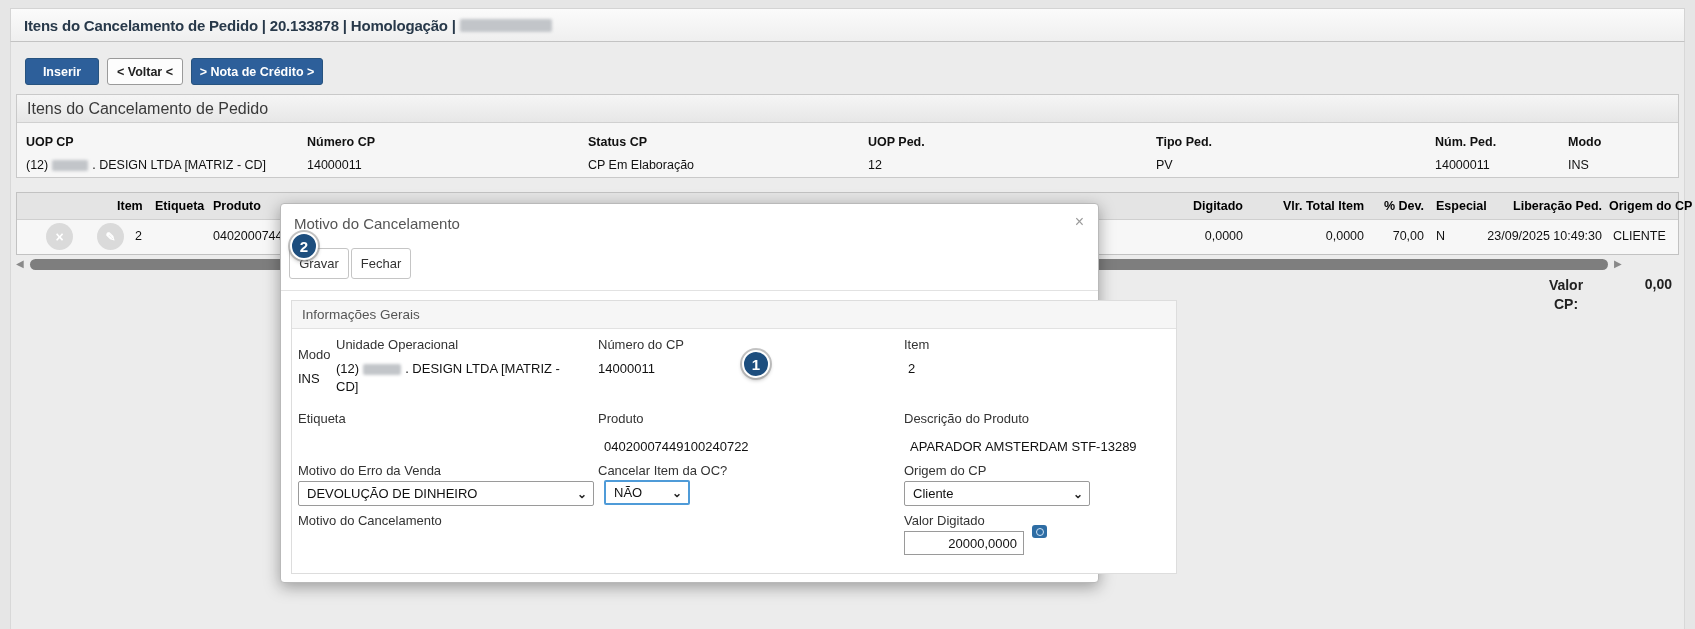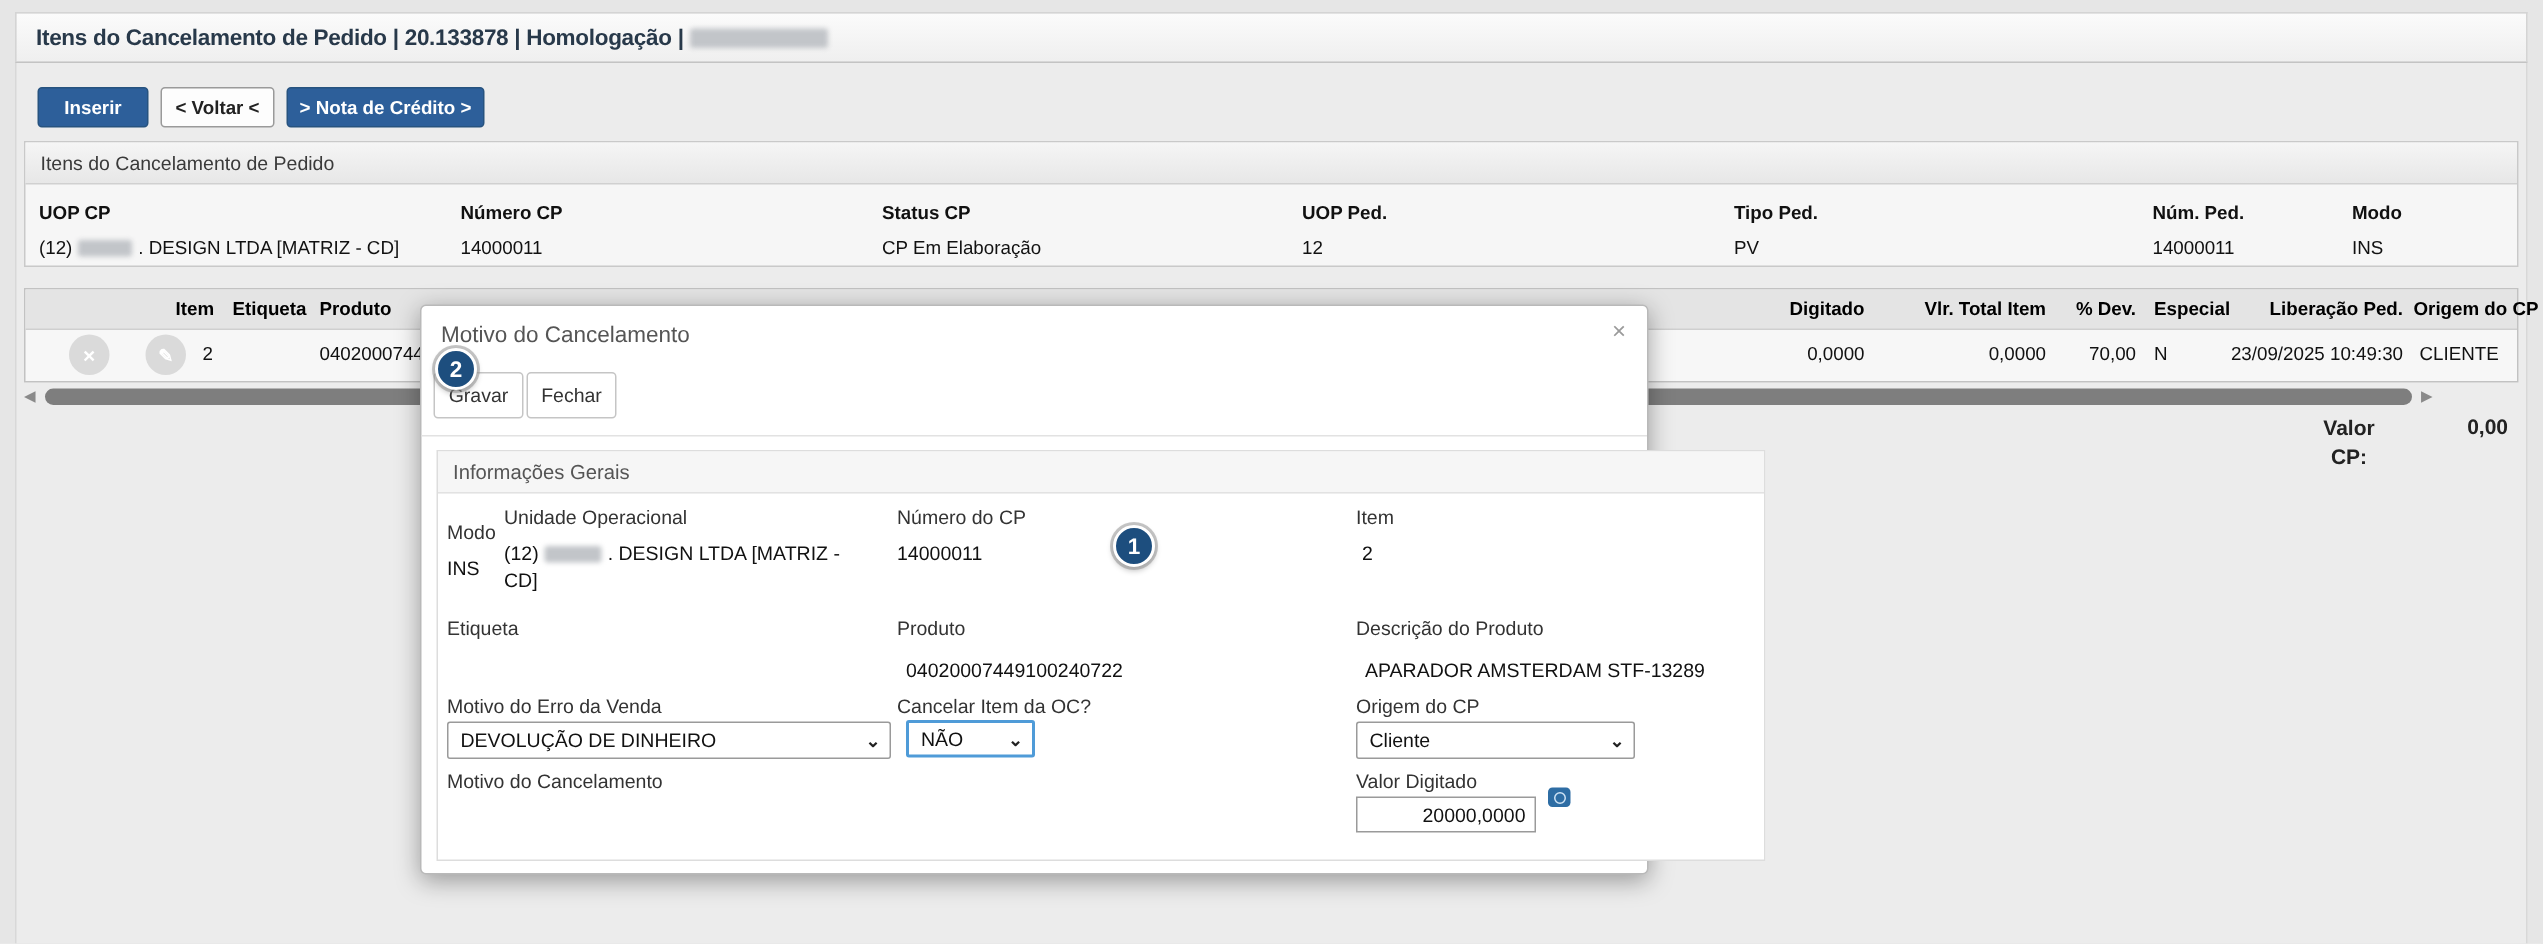--- a/index.html
+++ b/index.html
@@ -35,21 +35,21 @@
   .btn-blue { background:#2d5f9a; color:#fff; border:1px solid #27537f; }
   .btn-white { background:#fdfdfd; color:#222; border:1px solid #9a9a9a; }
   
   .panel {
     position:absolute; left:16px; top:94px; width:1663px; height:84px;
     background:#f6f6f6; border:1px solid #c9c9c9;
   }
   .panel-header {
     height:28px; background:linear-gradient(#f5f5f5,#e7e7e7);
     border-bottom:1px solid #d0d0d0; display:flex; align-items:center;
-    padding-left:10px; font-size:13px; color:#3a3a3a;
+    padding-left:10px; font-size:16px; color:#3a3a3a;
   }
   .pf-label { position:absolute; top:40px; font-size:12.5px; font-weight:700; color:#111; }
   .pf-value { position:absolute; top:63px; font-size:12.5px; color:#111; }
   
   .itable {
     position:absolute; left:16px; top:192px; width:1663px; height:63px;
     border:1px solid #c2c2c2; background:#f7f7f7;
   }
   .itable-head {
     position:relative; height:27px; background:#e4e4e4;

